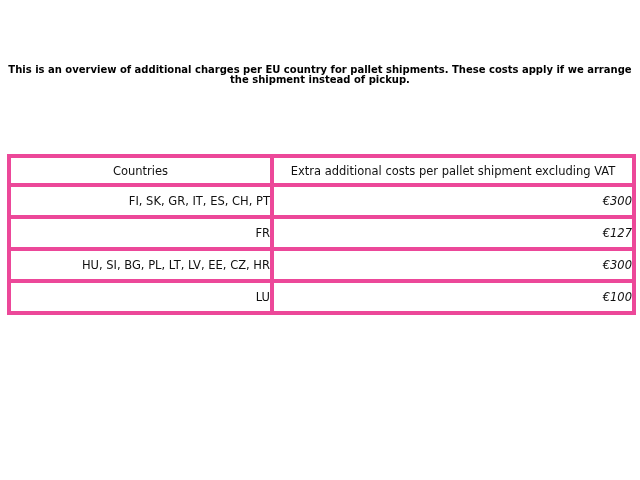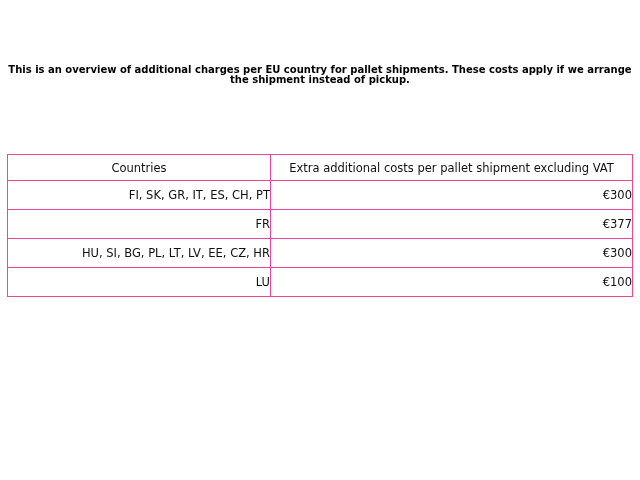--- a/index.html
+++ b/index.html
@@ -33,37 +33,37 @@
     border-collapse: collapse;
     table-layout: fixed;
     font-size: 11.5px;
     color: #111111;
     background: #ffffff;
   }
   table.charges col.c1 { width: 263px; }
   table.charges col.c2 { width: 362px; }
   table.charges th,
   table.charges td {
-    border: 1px solid #ec4899;
+    border: 4px solid #ec4899;
     font-weight: normal;
     padding: 0;
     white-space: nowrap;
     overflow: hidden;
     vertical-align: middle;
   }
   table.charges th {
     height: 25px;
     text-align: center;
   }
   table.charges td {
     height: 28px;
     text-align: right;
   }
   table.charges td.countries-cell { padding-left: 26px; }
-  table.charges td.cost-cell { padding-left: 34px; }
+  table.charges td.cost-cell { padding-left: 34px; font-style: italic; }
 </style>
 </head>
 <body>
 
 <div class="description">This is an overview of additional charges per EU country for pallet shipments. These costs apply if we arrange the shipment instead of pickup.</div>
 
 <table class="charges">
   <colgroup>
     <col class="c1">
     <col class="c2">
@@ -74,21 +74,21 @@
       <th>Extra additional costs per pallet shipment excluding VAT</th>
     </tr>
   </thead>
   <tbody>
     <tr>
       <td class="countries-cell">FI, SK, GR, IT, ES, CH, PT</td>
       <td class="cost-cell">€300</td>
     </tr>
     <tr>
       <td class="countries-cell">FR</td>
-      <td class="cost-cell">€377</td>
+      <td class="cost-cell">€127</td>
     </tr>
     <tr>
       <td class="countries-cell">HU, SI, BG, PL, LT, LV, EE, CZ, HR</td>
       <td class="cost-cell">€300</td>
     </tr>
     <tr>
       <td class="countries-cell">LU</td>
       <td class="cost-cell">€100</td>
     </tr>
   </tbody>

